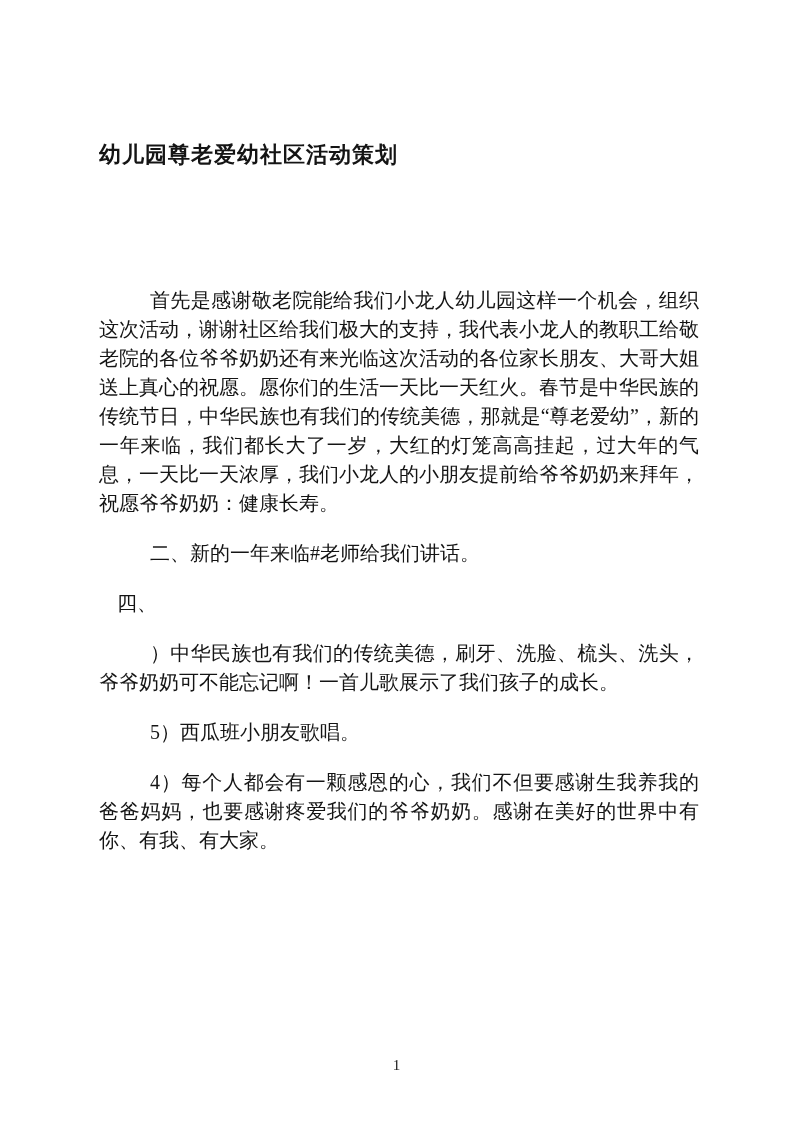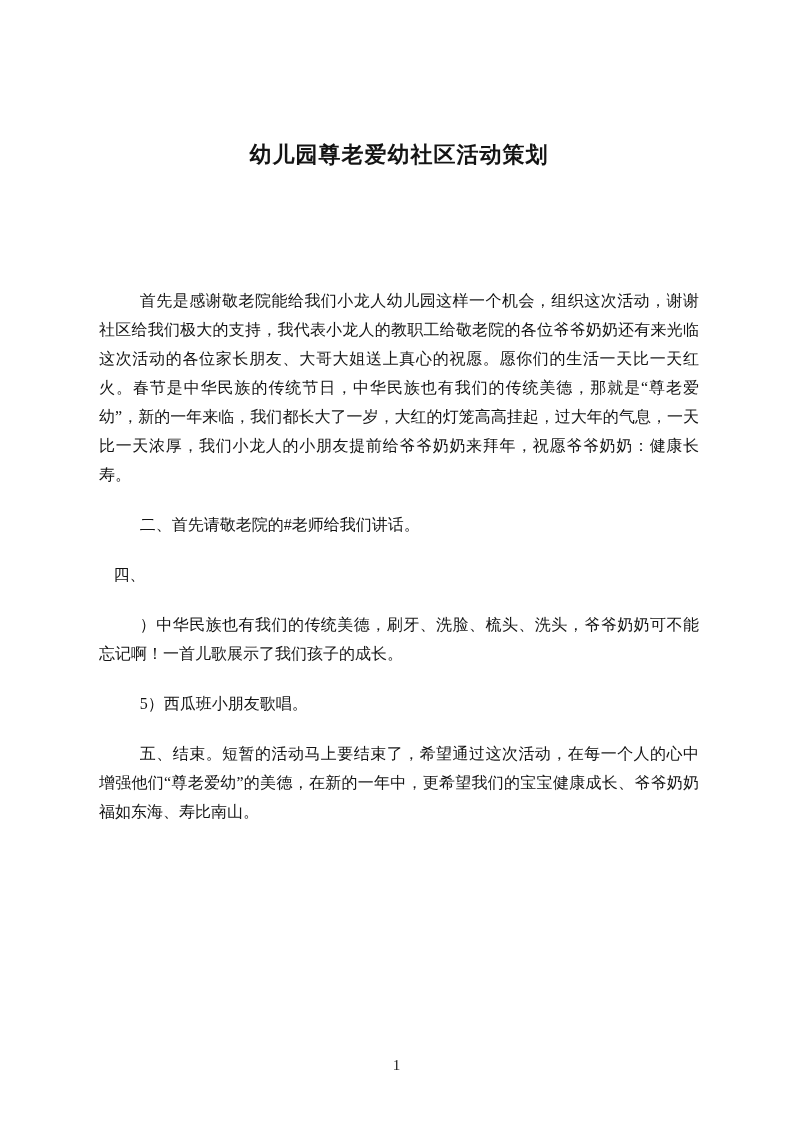--- a/index.html
+++ b/index.html
@@ -16,29 +16,28 @@
     font-family: "Liberation Serif", "DejaVu Serif", serif;
     box-sizing: border-box;
     padding: 140px 94px 0 99px;
     overflow: hidden;
   }
   .doc-title {
     margin: 0 0 116px 0;
     font-size: 22px;
     line-height: 30px;
     font-weight: 700;
-    text-align: center;
     letter-spacing: 1px;
   }
   .doc-body {
     font-size: 16px;
   }
   .para {
     margin: 0 0 21px 0;
-    font-size: 16px;
+    font-size: 20px;
     line-height: 29px;
     text-align: justify;
     text-indent: 2.55em;
     word-break: break-all;
   }
   .para.indent-sm {
     text-indent: 0.9em;
   }
   .page-number {
     position: absolute;
@@ -53,29 +52,29 @@
 </head>
 <body>
 
 <div class="page">
 
   <h1 class="doc-title">幼儿园尊老爱幼社区活动策划</h1>
 
   <div class="doc-body">
     <p class="para">首先是感谢敬老院能给我们小龙人幼儿园这样一个机会，组织这次活动，谢谢社区给我们极大的支持，我代表小龙人的教职工给敬老院的各位爷爷奶奶还有来光临这次活动的各位家长朋友、大哥大姐送上真心的祝愿。愿你们的生活一天比一天红火。春节是中华民族的传统节日，中华民族也有我们的传统美德，那就是“尊老爱幼”，新的一年来临，我们都长大了一岁，大红的灯笼高高挂起，过大年的气息，一天比一天浓厚，我们小龙人的小朋友提前给爷爷奶奶来拜年，祝愿爷爷奶奶：健康长寿。</p>
 
-    <p class="para">二、首先请敬老院的#老师给我们讲话。</p>
+    <p class="para">二、新的一年来临#老师给我们讲话。</p>
 
 
     <p class="para indent-sm">四、</p>
 
     <p class="para">）中华民族也有我们的传统美德，刷牙、洗脸、梳头、洗头，爷爷奶奶可不能忘记啊！一首儿歌展示了我们孩子的成长。</p>
 
 
     <p class="para">5）西瓜班小朋友歌唱。</p>
 
+    <p class="para">4）每个人都会有一颗感恩的心，我们不但要感谢生我养我的爸爸妈妈，也要感谢疼爱我们的爷爷奶奶。感谢在美好的世界中有你、有我、有大家。</p>
 
-    <p class="para">五、结束。短暂的活动马上要结束了，希望通过这次活动，在每一个人的心中增强他们“尊老爱幼”的美德，在新的一年中，更希望我们的宝宝健康成长、爷爷奶奶福如东海、寿比南山。</p>
   </div>
 
   <div class="page-number">1</div>
 
 </div>
 
 </body></html>

